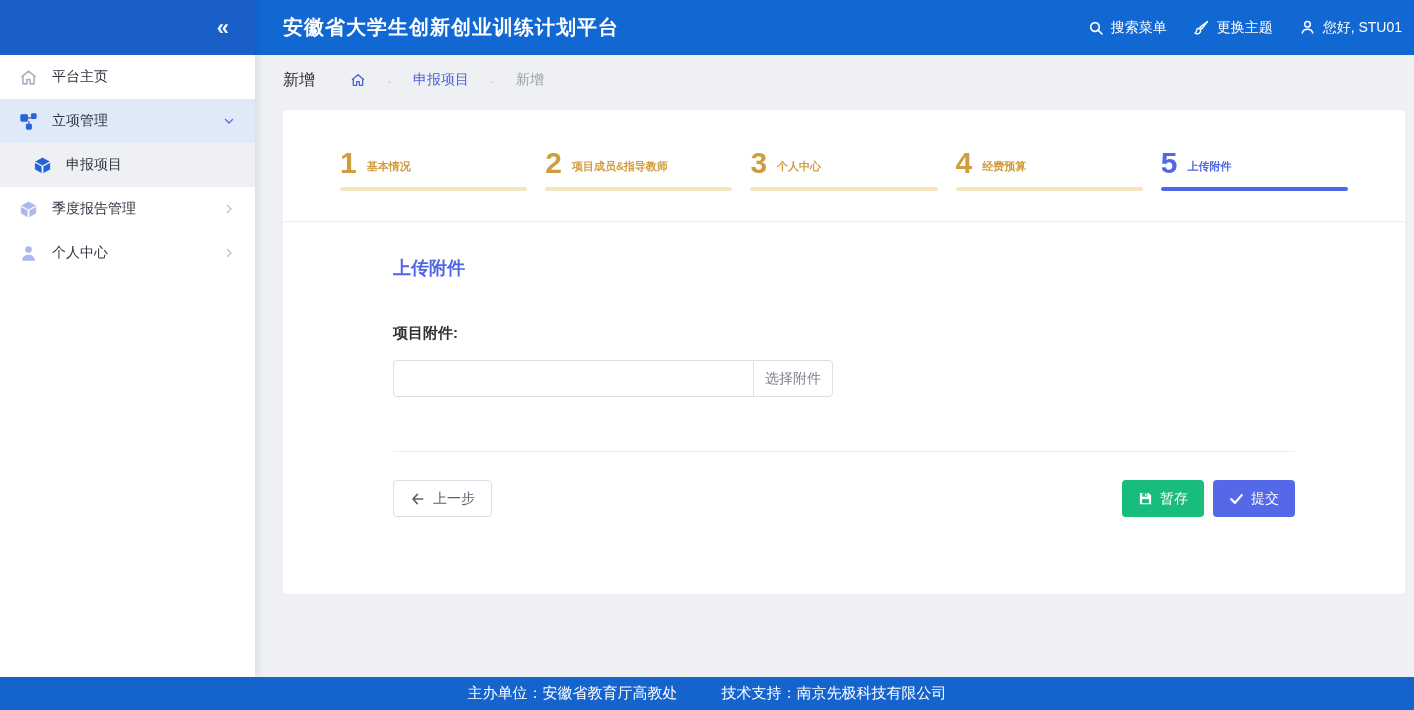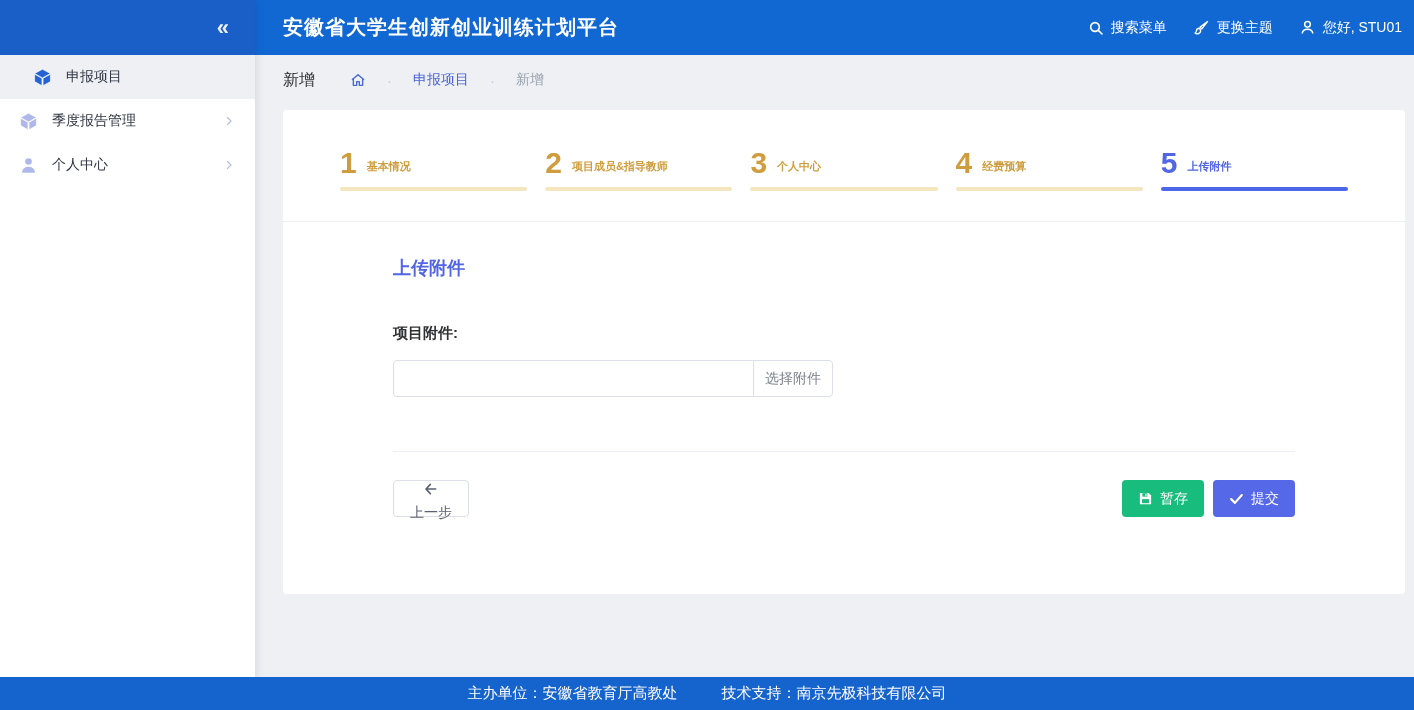--- a/index.html
+++ b/index.html
@@ -60,42 +60,66 @@
   .input-group { margin-top:17px; display:flex; width:440px; height:37px; }
   .file-input { flex:1; border:1px solid #dcdfe6; border-radius:4px 0 0 4px; padding:0 10px;
                 font-size:14px; color:#303133; outline:none; background:#fff; }
   .choose-btn { width:80px; margin-left:-1px; border:1px solid #dcdfe6; background:#fff;
                 color:#7d828c; font-size:14px; border-radius:0 4px 4px 0; cursor:pointer; }
 
   .hr2 { width:902px; border:none; border-top:1px solid #ebeef5; margin:54px 0 0; }
   .btn-row { width:902px; display:flex; align-items:center; justify-content:space-between; margin-top:28px; }
   .btn { height:37px; border-radius:4px; font-size:14px; display:inline-flex; align-items:center;
          gap:7px; padding:0 16px; cursor:pointer; font-family:inherit; }
-  .btn-prev { background:#fff; border:1px solid #dcdfe6; color:#5a6170;flex-direction:column; }
+  .btn-prev { background:#fff; border:1px solid #dcdfe6; color:#5a6170; }
   .btn-save { background:#18bc7c; color:#fff; border:none; }
   .btn-submit { background:#5568e8; color:#fff; border:none; }
   .btn-group { display:flex; gap:9px; }
 
   
   .footer { position:absolute; left:0; right:0; bottom:0; height:33px; background:#1563cd;
             color:#fff; display:flex; align-items:center; justify-content:center; gap:44px;
             font-size:15px; z-index:4; }
 
   svg { display:block; }
 </style>
 </head>
 <body>
 
 <aside class="sidebar">
   <div class="sidebar-head">
     <span class="collapse">«</span>
   </div>
   <nav class="menu">
 
-
+    <div class="menu-item">
+      <span class="mi-icon">
+        <svg width="19" height="19" viewBox="0 0 24 24" fill="none" stroke="#a9b0c0" stroke-width="2" stroke-linejoin="round">
+            <path d="M3 11.5 L12 4 L21 11.5 M5 10 V20 H10 V14.5 H14 V20 H19 V10"></path>
+          </svg>
+      </span>
+      <span class="mi-label">平台主页</span>
+    </div>
+
+    <div class="menu-item selected">
+      <span class="mi-icon">
+        <svg width="19" height="19" viewBox="0 0 24 24" fill="#2a62d9" stroke="#2a62d9" stroke-width="1.6">
+            <rect x="2.5" y="3.5" width="8" height="8" rx="1"></rect>
+            <rect x="16" y="2.5" width="5.5" height="5.5" rx="1"></rect>
+            <rect x="9.5" y="15.5" width="6" height="6" rx="1"></rect>
+            <path d="M11 7.5 H17.5 M12.5 11.5 V15.5" fill="none"></path>
+          </svg>
+      </span>
+      <span class="mi-label">立项管理</span>
+      <span class="chev">
+        <svg width="12" height="12" viewBox="0 0 24 24" fill="none" stroke="#4a72d8" stroke-width="2.6" stroke-linecap="round">
+            <path d="M5 9 L12 16 L19 9"></path>
+          </svg>
+      </span>
+    </div>
 
     <div class="menu-item sub">
       <span class="mi-icon">
         <svg width="19" height="19" viewBox="0 0 24 24" fill="#2563d4" stroke="#fff" stroke-width="0.8">
             <path d="M12 1.5 L22 7 L12 12.5 L2 7 Z"></path>
             <path d="M2 7.8 L11.3 13 V22.3 L2 17.2 Z"></path>
             <path d="M22 7.8 L12.7 13 V22.3 L22 17.2 Z"></path>
           </svg>
       </span>
       <span class="mi-label">申报项目</span>

